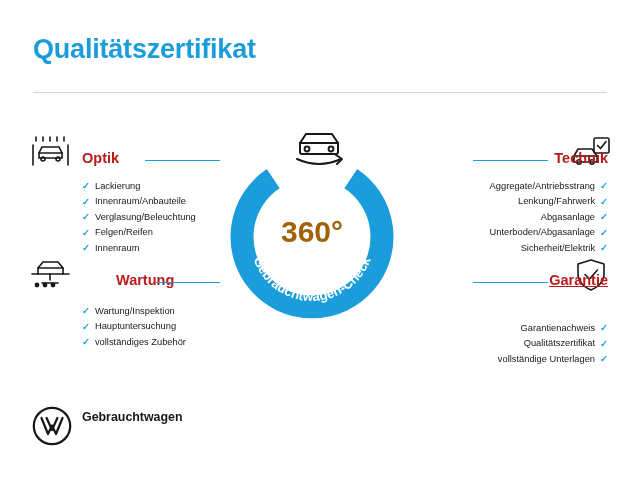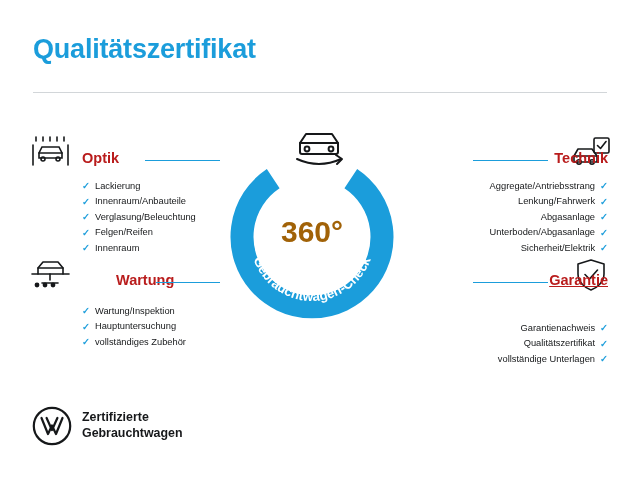--- a/index.html
+++ b/index.html
@@ -296,17 +296,16 @@
   <div class="footer-logo">
     <svg width="40" height="40" viewBox="0 0 40 40">
       <circle cx="20" cy="20" r="18.2" fill="none" stroke="#16181a" stroke-width="2.2"></circle>
       <g fill="none" stroke="#16181a" stroke-width="2.2" stroke-linejoin="round" stroke-linecap="round">
         <path d="M9.5 12 L16 28 L20 19.5 L24 28 L30.5 12"></path>
         <path d="M14.6 12 L20 24 L25.4 12"></path>
       </g>
     </svg>
   </div>
   <div class="footer-text">
-    <div>Zertifizierte</div>
     <div>Gebrauchtwagen</div>
   </div>
 
 </div>
 
 </body></html>

